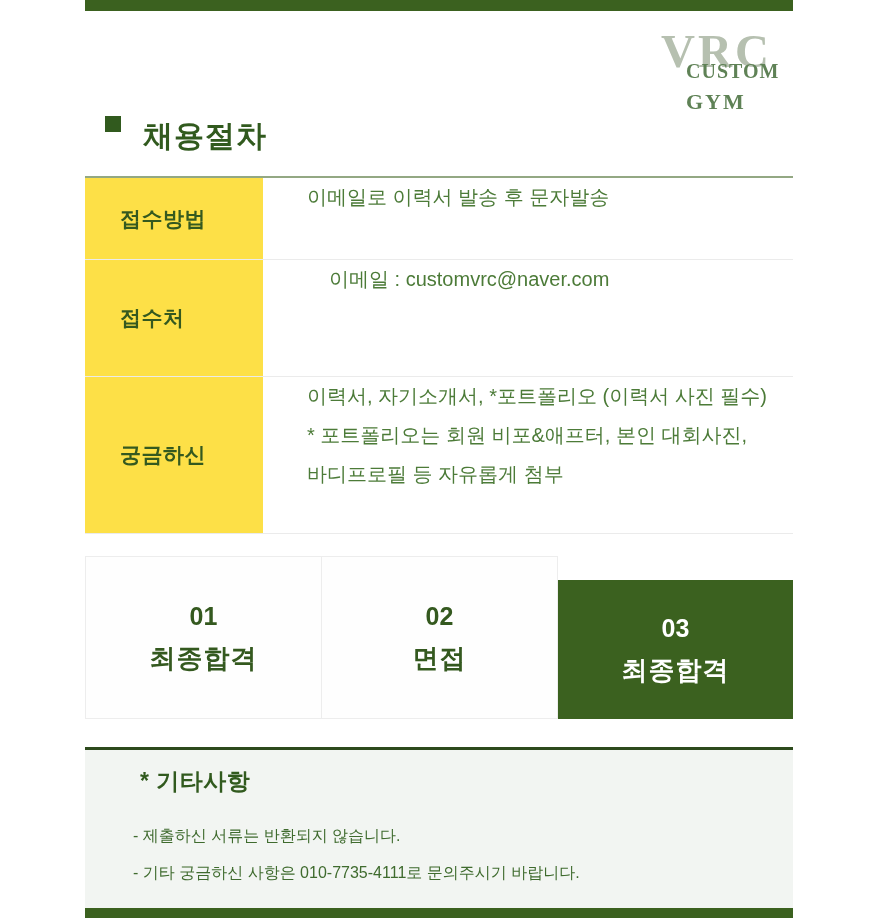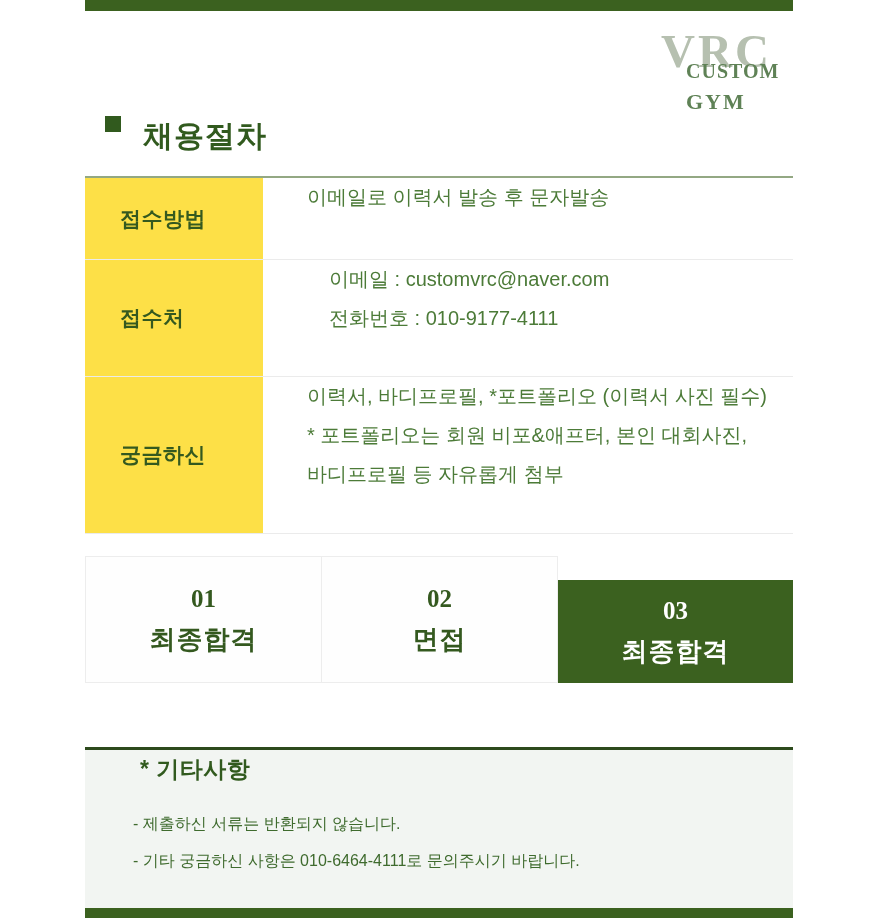--- a/index.html
+++ b/index.html
@@ -106,23 +106,22 @@
     padding-left: 44px;
     font-size: 20px;
     color: #4c7b38;
     line-height: 39px;
   }
 
   
   .steps {
     position: absolute;
     left: 85px; top: 556px;
-    width: 708px; height: 127px;
-    display: flex;
-    font-family: Liberation Serif, serif;
+    width: 708px; height: 163px;
+    display: flex;
   }
   .step {
     flex: 1;
     box-sizing: border-box;
     background: #fefefe;
     border: 1px solid #ededed;
     display: flex;
     flex-direction: column;
     align-items: center;
     justify-content: center;
@@ -141,21 +140,21 @@
   .step.highlight .step-label { color: #ffffff; }
 
   
   .notes {
     position: absolute;
     left: 85px; top: 747px;
     width: 708px; height: 161px;
     box-sizing: border-box;
     background: #f2f5f2;
     border-top: 3px solid #2d4a1d;
-    padding: 4px 0 0 48px;
+    padding: 16px 0 0 48px;
   }
   .notes-title {
     margin: 0 0 0 7px;
     font-size: 23px;
     font-weight: bold;
     color: #315a1e;
     letter-spacing: 0.5px;
   }
   .notes-items {
     margin-top: 20px;
@@ -188,28 +187,27 @@
       <div class="t-label">접수방법</div>
       <div class="t-value">
         <span>이메일로 이력서 발송 후 문자발송</span>
       </div>
     </div>
 
     <div class="t-row r2">
       <div class="t-label">접수처</div>
       <div class="t-value">
         <span>이메일 : customvrc@naver.com</span>
-        <span>전화번호 : 010-9177-4111</span>
       </div>
     </div>
 
     <div class="t-row r3">
       <div class="t-label">궁금하신</div>
       <div class="t-value">
-        <span>이력서, 바디프로필, *포트폴리오 (이력서 사진 필수)</span>
+        <span>이력서, 자기소개서, *포트폴리오 (이력서 사진 필수)</span>
         <span>* 포트폴리오는 회원 비포&amp;애프터, 본인 대회사진,</span>
         <span>바디프로필 등 자유롭게 첨부</span>
       </div>
     </div>
 
   </div>
 
   <div class="steps">
     <div class="step">
       <span class="step-number">01</span>
@@ -222,19 +220,19 @@
     <div class="step highlight">
       <span class="step-number">03</span>
       <span class="step-label">최종합격</span>
     </div>
   </div>
 
   <div class="notes">
     <h2 class="notes-title">* 기타사항</h2>
     <div class="notes-items">
       <div>- 제출하신 서류는 반환되지 않습니다.</div>
-      <div>- 기타 궁금하신 사항은 010-6464-4111로 문의주시기 바랍니다.</div>
+      <div>- 기타 궁금하신 사항은 010-7735-4111로 문의주시기 바랍니다.</div>
     </div>
   </div>
 
   <div class="accent-bar bottom"></div>
 
 </div>
 
 </body></html>

